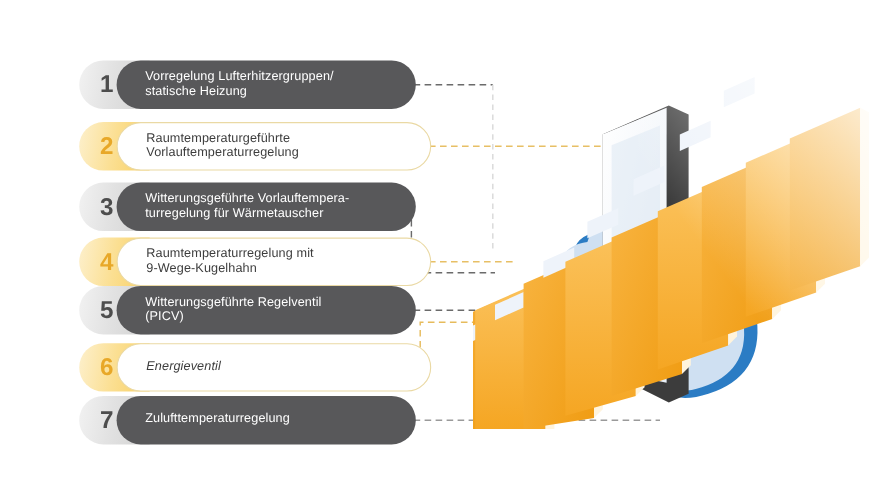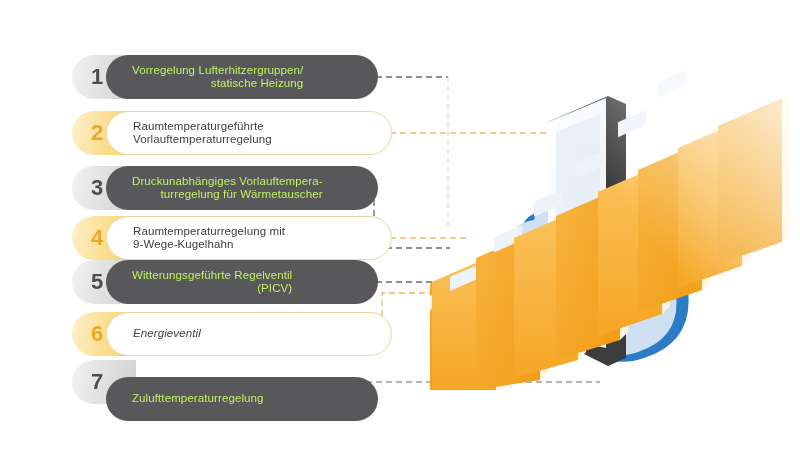--- a/index.html
+++ b/index.html
@@ -36,21 +36,21 @@
   .num.dark{color:#4d4d4d;}
   .num.gold{color:#e8a828;}
 
   
   .pill{
     position:absolute;top:0;height:44px;left:34px;
     border-radius:22px;display:flex;align-items:center;
     box-sizing:border-box;
   }
   .pill.dark{
-    background:#58585a;color:#bef264;padding:0 18px 0 26px;text-align:right;
+    background:#58585a;color:#ffffff;padding:0 18px 0 26px;
   }
   .pill.light{
     background:#ffffff;border:1px solid #ead9a4;color:#3d3d3d;
     padding:0 18px 0 26px;
   }
   .pill .txt{
     font-size:11.5px;line-height:13.5px;letter-spacing:.1px;
     white-space:pre-line;
   }
 
@@ -111,21 +111,21 @@
       <div class="pill light" style="width:286px;">
         <span class="txt">Raumtemperaturgeführte
 Vorlauftemperaturregelung</span>
       </div>
     </div>
 
     <div class="row" style="top:166px;">
       <div class="numtab dark"></div>
       <div class="num dark">3</div>
       <div class="pill dark" style="width:272px;">
-        <span class="txt">Druckunabhängiges Vorlauftempera-
+        <span class="txt">Witterungsgeführte Vorlauftempera-
 turregelung für Wärmetauscher</span>
       </div>
     </div>
 
     <div class="row" style="top:216px;">
       <div class="numtab gold"></div>
       <div class="num gold">4</div>
       <div class="pill light" style="width:286px;">
         <span class="txt">Raumtemperaturregelung mit
 9-Wege-Kugelhahn</span>
@@ -145,21 +145,21 @@
       <div class="numtab gold"></div>
       <div class="num gold">6</div>
       <div class="pill light" style="width:286px;font-style:italic;">
         <span class="txt">Energieventil</span>
       </div>
     </div>
 
     <div class="row" style="top:360px;">
       <div class="numtab dark"></div>
       <div class="num dark">7</div>
-      <div class="pill dark" style="width:272px;margin-top:17px;">
+      <div class="pill dark" style="width:272px;">
         <span class="txt">Zulufttemperaturregelung</span>
       </div>
     </div>
 
   </div>
 
   <svg id="scene" viewBox="0 0 370 330" width="370" height="330">
     <defs>
       <linearGradient id="fOrange" x1="0" y1="0" x2="0" y2="1">
         <stop offset="0" stop-color="#fbc25c"></stop>

